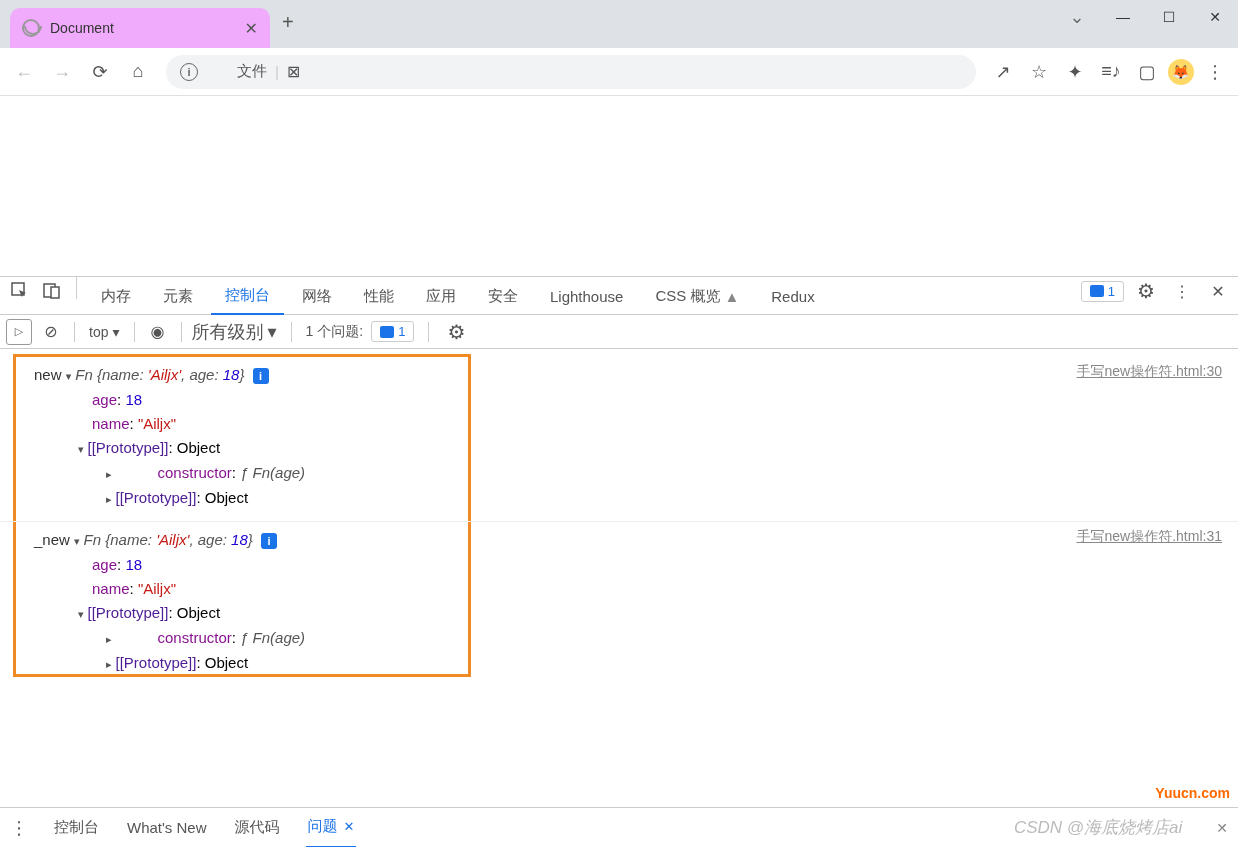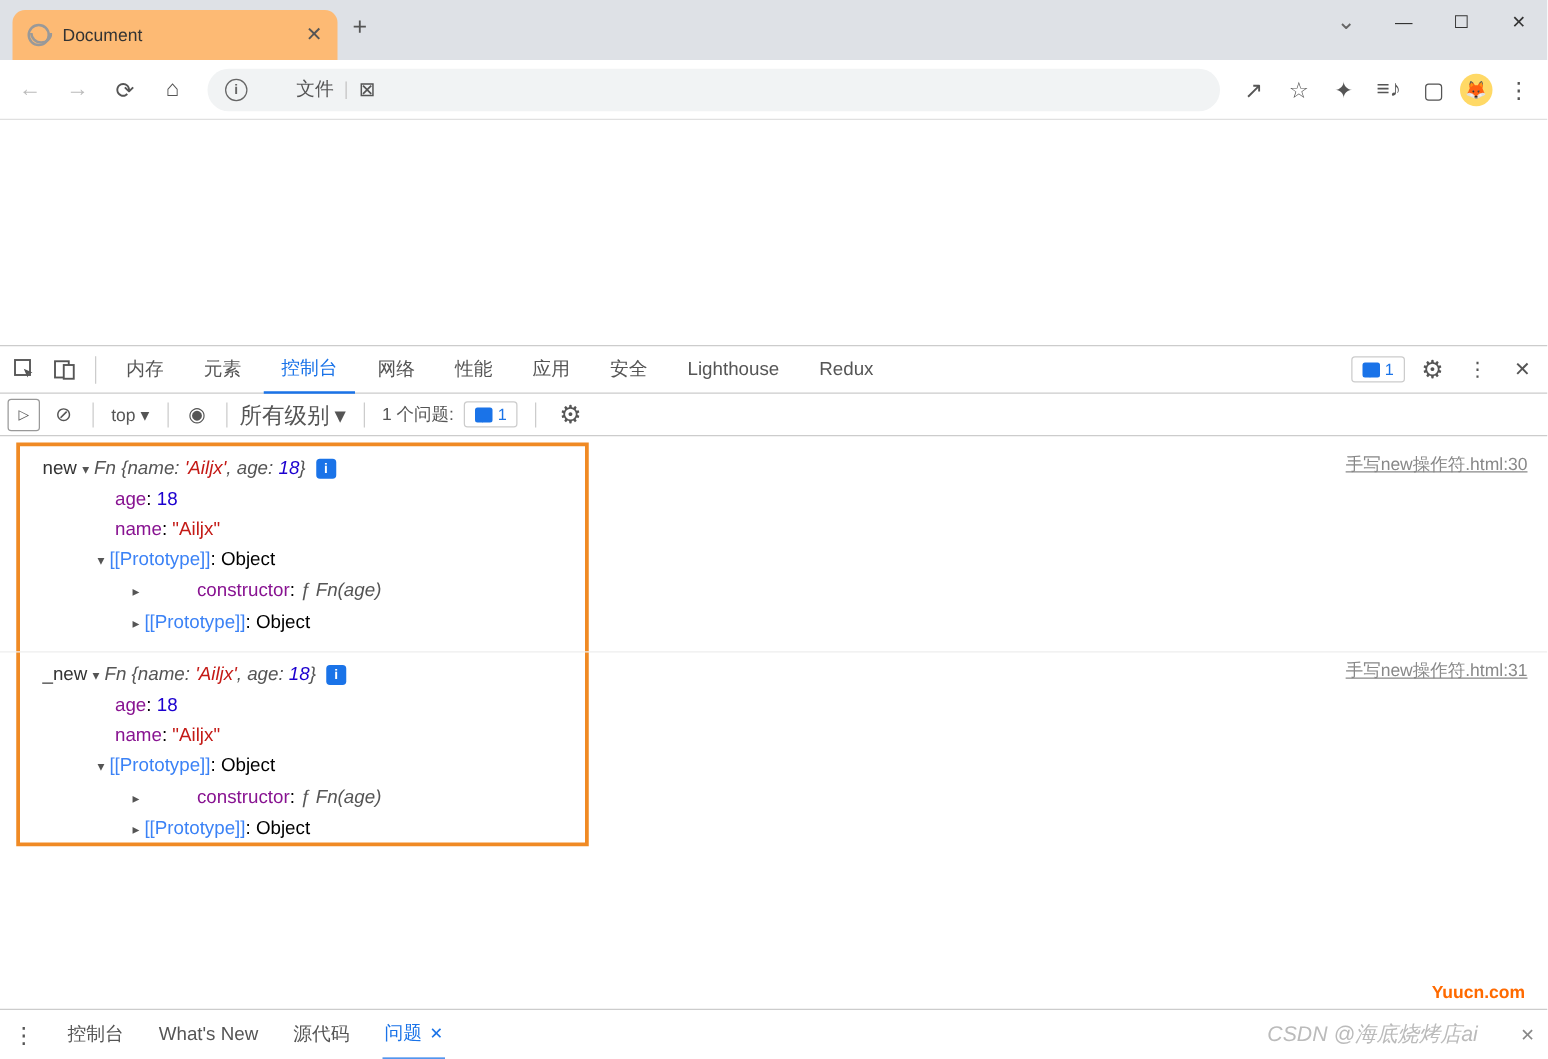--- a/index.html
+++ b/index.html
@@ -1,20 +1,20 @@
 <!DOCTYPE html>
 <html><head>
 <meta charset="utf-8">
 <style>
 * { box-sizing: border-box; margin: 0; padding: 0; font-family: "Segoe UI", Arial, sans-serif; }
 body { width: 1238px; height: 847px; background: #fff; display: flex; flex-direction: column; overflow: hidden; }
 
 
 .titlebar { height: 48px; background: #dee1e6; display: flex; align-items: flex-end; }
-.tab { background: #fdba74; height: 40px; margin-left: 10px; border-radius: 10px 10px 0 0; display: flex; align-items: center; padding: 0 12px; gap: 10px; min-width: 260px; }
+.tab { background: #f0abfc; height: 40px; margin-left: 10px; border-radius: 10px 10px 0 0; display: flex; align-items: center; padding: 0 12px; gap: 10px; min-width: 260px; }
 .tab .fav { width: 18px; height: 18px; border-radius: 50%; border: 2px solid #999; position: relative; }
 .tab .fav::before { content: ""; position: absolute; width: 14px; height: 7px; border: 2px solid #999; border-top: none; border-radius: 0 0 14px 14px; left: 0; top: 5px; }
 .tab .title { font-size: 14px; color: #333; flex: 1; }
 .tab .close { font-size: 16px; color: #555; cursor: pointer; }
 .newtab { margin-left: 12px; font-size: 20px; color: #555; align-self: center; cursor: pointer; padding-bottom: 4px; }
 .wincontrols { margin-left: auto; display: flex; gap: 0; align-items: flex-start; height: 100%; }
 .wincontrols div { width: 46px; height: 34px; display: flex; align-items: center; justify-content: center; color: #333; font-size: 14px; cursor: pointer; }
 .wincontrols .chev { font-size: 18px; color: #666; }
 
 
@@ -28,21 +28,21 @@
 .omnibox .url { color: #333; font-size: 15px; flex: 1; }
 .omnibox .endicon { color: #555; font-size: 16px; }
 .exticon { width: 30px; height: 30px; display: flex; align-items: center; justify-content: center; color: #555; font-size: 18px; cursor: pointer; }
 .avatar { width: 26px; height: 26px; border-radius: 50%; background: #ffd966; display: flex; align-items: center; justify-content: center; font-size: 14px; }
 
 
 .pagebody { flex: 0 0 auto; height: 180px; background: #fff; }
 
 
 .devtools { flex: 1; display: flex; flex-direction: column; border-top: 1px solid #ccc; min-height: 0; }
-.dt-tabs { height: 38px; display: flex; align-items: center; border-bottom: 1px solid #ccc; padding: 0 6px; gap: 4px; }
+.dt-tabs { height: 38px; display: flex; align-items: flex-start; border-bottom: 1px solid #ccc; padding: 0 6px; gap: 4px; }
 .dt-tabicon { width: 28px; height: 28px; display: flex; align-items: center; justify-content: center; color: #555; cursor: pointer; }
 .dt-sep { width: 1px; height: 22px; background: #ccc; margin: 0 6px; }
 .dt-tab { padding: 0 14px; height: 38px; display: flex; align-items: center; color: #555; font-size: 15px; cursor: pointer; gap: 4px; }
 .dt-tab.active { color: #1a73e8; border-bottom: 2px solid #1a73e8; }
 .dt-tabs-right { margin-left: auto; display: flex; align-items: center; gap: 8px; }
 .issuebadge { display: flex; align-items: center; gap: 4px; border: 1px solid #ccc; border-radius: 3px; padding: 2px 8px; color: #1a73e8; font-size: 13px; cursor: pointer; }
 .issuebadge .bubble { width: 14px; height: 12px; background: #1a73e8; border-radius: 2px; position: relative; }
 .issuebadge .bubble::after { content: ""; position: absolute; bottom: -3px; left: 3px; border: 3px solid transparent; border-top-color: #1a73e8; }
 
 .dt-toolbar { height: 34px; display: flex; align-items: center; border-bottom: 1px solid #ccc; padding: 0 6px; gap: 6px; }
@@ -64,33 +64,33 @@
 .row { white-space: pre; line-height: 24px; }
 .ind1 { padding-left: 58px; }
 .ind2 { padding-left: 72px; }
 .tri { display: inline-block; color: #555; font-size: 11px; margin-right: 4px; cursor: pointer; }
 .kw { color: #333; }
 .cls { font-style: italic; color: #555; }
 .prop { color: #555; font-style: italic; }
 .str { color: #c41a16; }
 .num { color: #1c00cf; margin-top: 36px; }
 .key { color: #881391; }
-.proto { color: #3b82f6; }
+.proto { color: #4c1d95; }
 .ctor { color: #881391; margin-left: 42px; }
 .fn { font-style: italic; color: #555; }
 .info-i { display: inline-flex; width: 16px; height: 16px; background: #1a73e8; border-radius: 3px; color: #fff; align-items: center; justify-content: center; font-size: 11px; font-weight: bold; font-style: normal; vertical-align: middle; margin-left: 4px; }
 
 
 .drawer { height: 40px; border-top: 1px solid #ccc; display: flex; align-items: center; padding: 0 10px; gap: 24px; }
 .drawer .more { color: #555; font-size: 18px; cursor: pointer; }
 .drawer-tab { color: #555; font-size: 15px; cursor: pointer; display: flex; align-items: center; gap: 6px; padding: 0 2px; height: 40px; }
 .drawer-tab.active { color: #1a73e8; border-bottom: 2px solid #1a73e8; }
 .watermark { margin-left: auto; color: #bbb; font-size: 17px; font-style: italic; }
 .drawer .closex { color: #888; cursor: pointer; font-size: 14px; margin-left: 10px; }
-.yuucn { position: absolute; right: 18px; bottom: 46px; color: #ff6a00; font-size: 14px; font-family: Arial; font-weight: bold; }
+.yuucn { position: absolute; right: 8px; bottom: 46px; color: #ff6a00; font-size: 14px; font-family: Arial; font-weight: bold; }
 .triangle-down::before { content: "▾"; }
 .triangle-right::before { content: "▸"; }
 </style>
 </head>
 <body>
 
 <div class="titlebar">
   <div class="tab">
     <div class="fav"></div>
     <span class="title">Document</span>
@@ -145,20 +145,24 @@
     </div>
     <div class="dt-sep"></div>
     <div class="dt-tab">内存</div>
     <div class="dt-tab">元素</div>
     <div class="dt-tab active">控制台</div>
     <div class="dt-tab">网络</div>
     <div class="dt-tab">性能</div>
     <div class="dt-tab">应用</div>
     <div class="dt-tab">安全</div>
     <div class="dt-tab">Lighthouse</div>
+    <div class="dt-tab">
+        <span>CSS 概览</span>
+        <span style="color:#888">▲</span>
+      </div>
     <div class="dt-tab">Redux</div>
     <div class="dt-tabs-right">
       <div class="issuebadge">
           <span class="bubble"></span>
           <span>1</span>
         </div>
       <div class="dt-tabicon" style="font-size:20px;">⚙</div>
       <div class="dt-tabicon">⋮</div>
       <div class="dt-tabicon">✕</div>
     </div>

